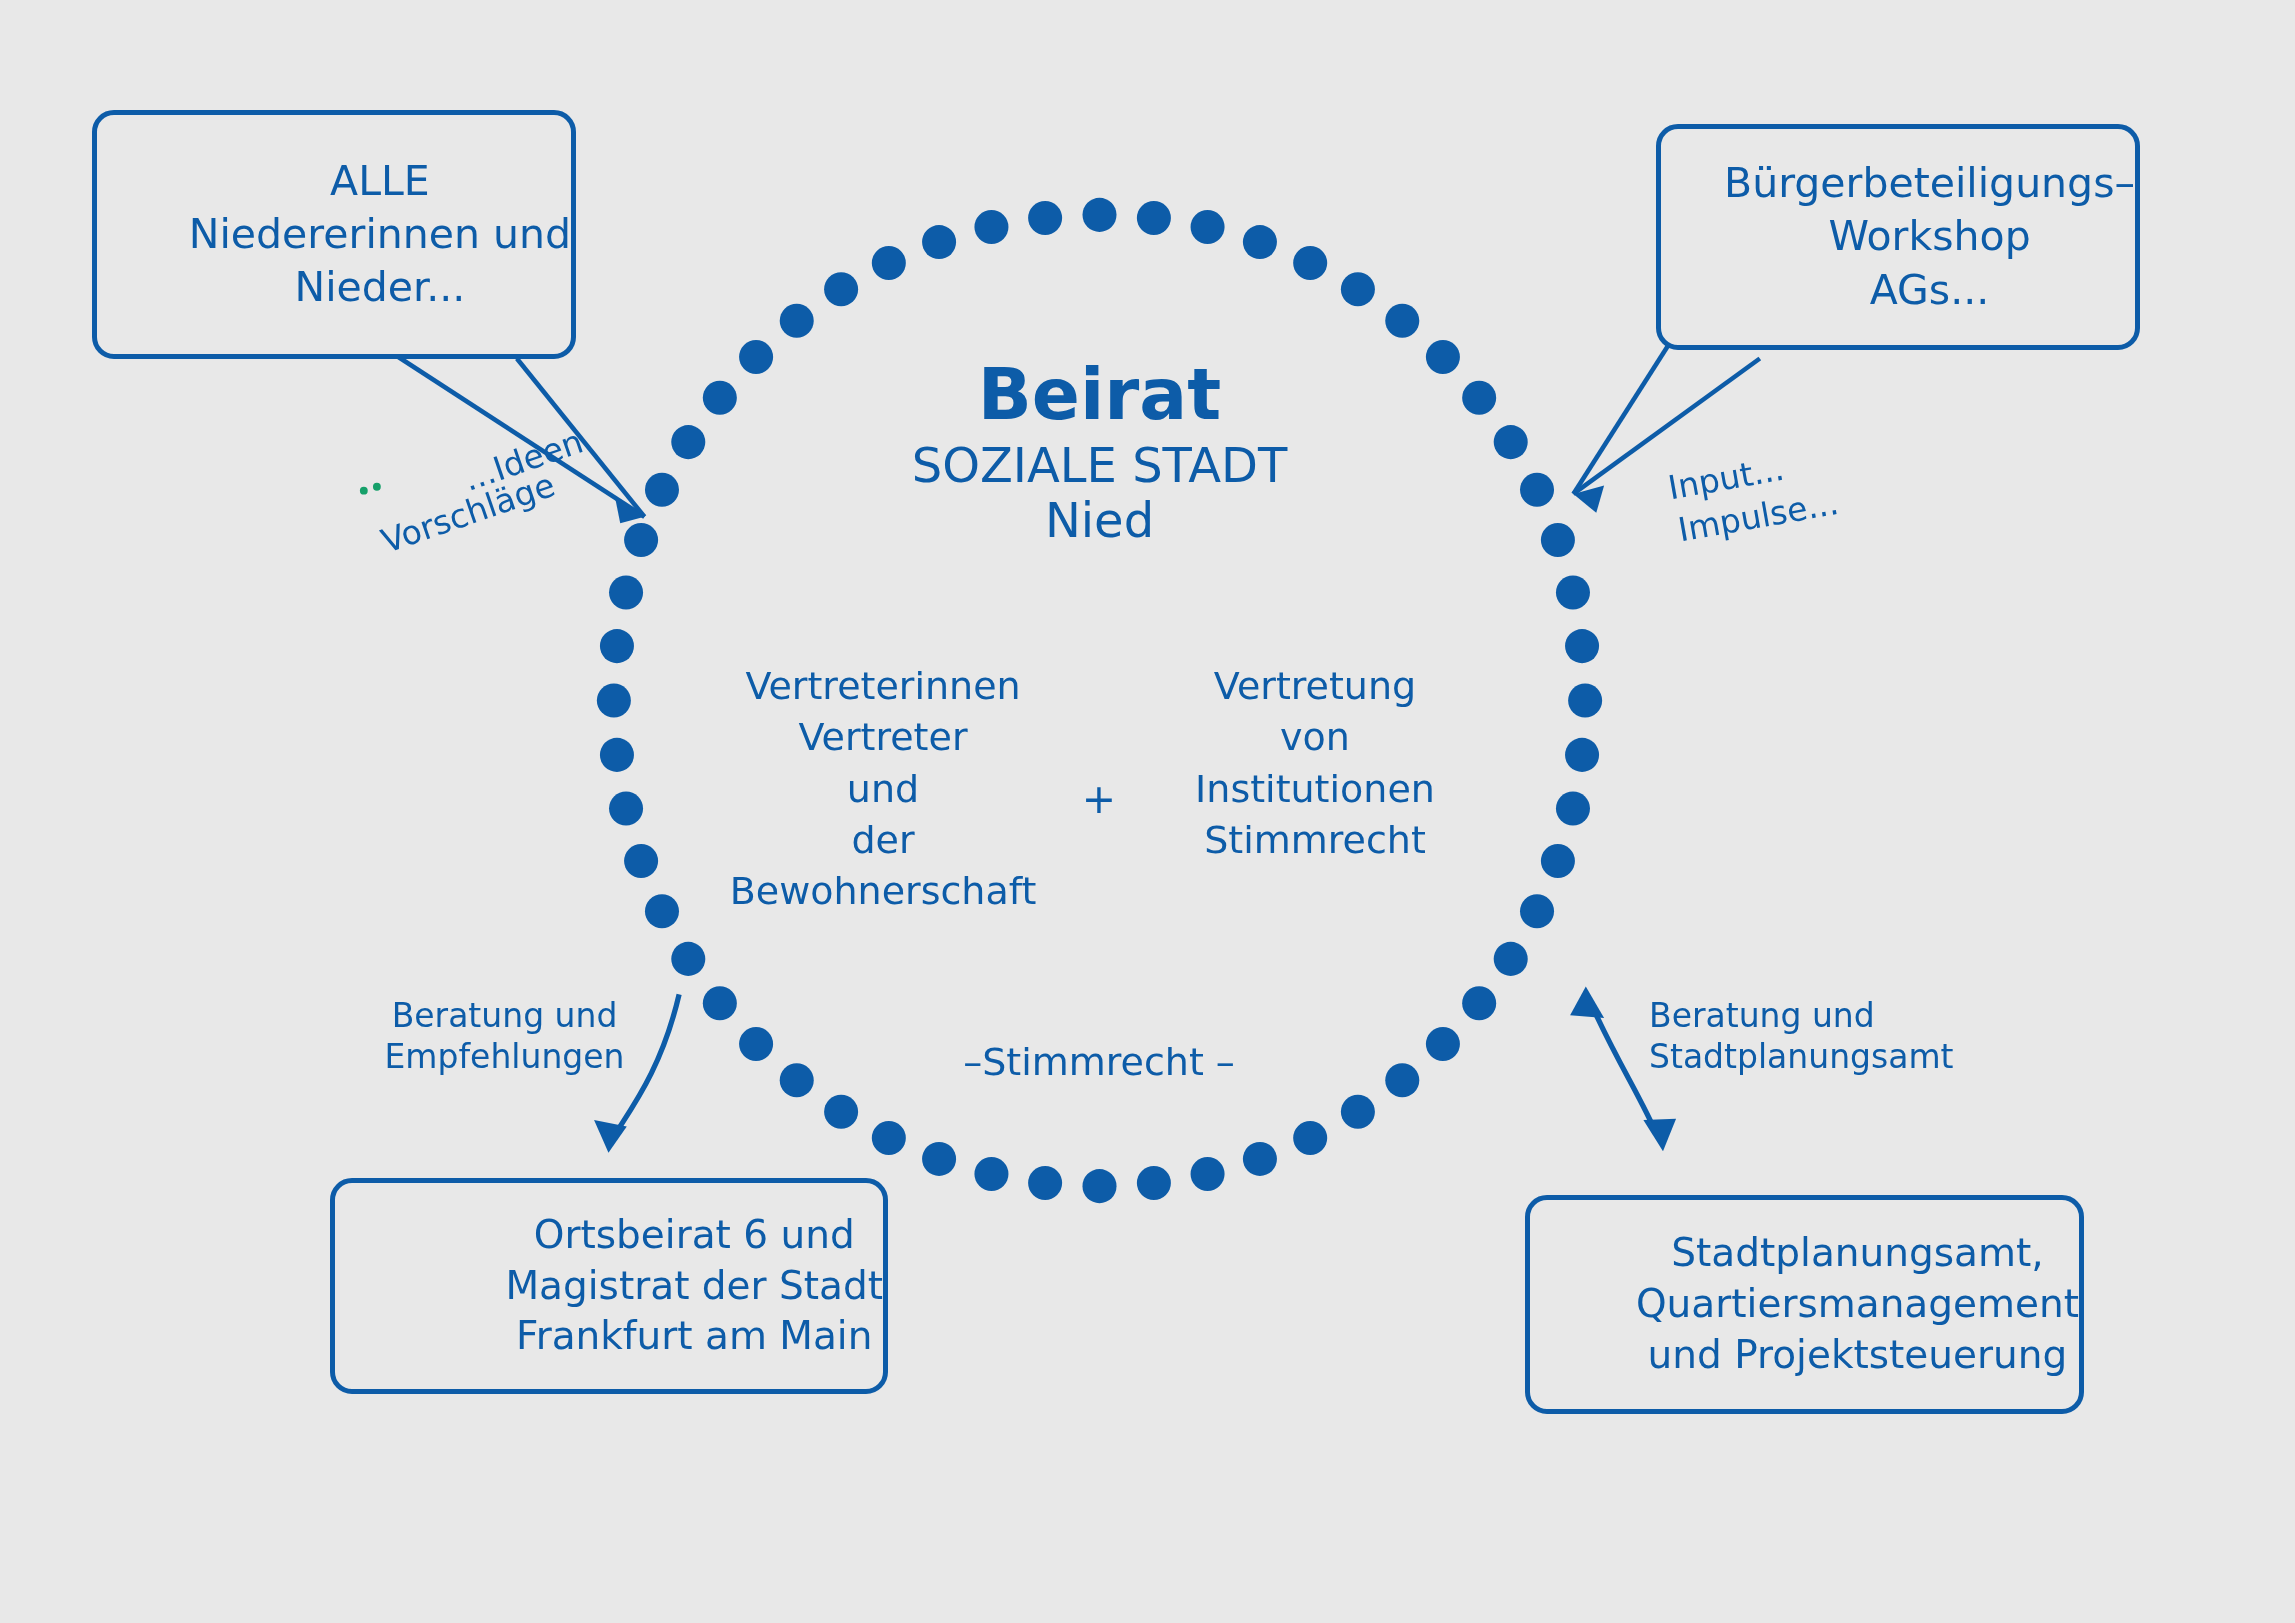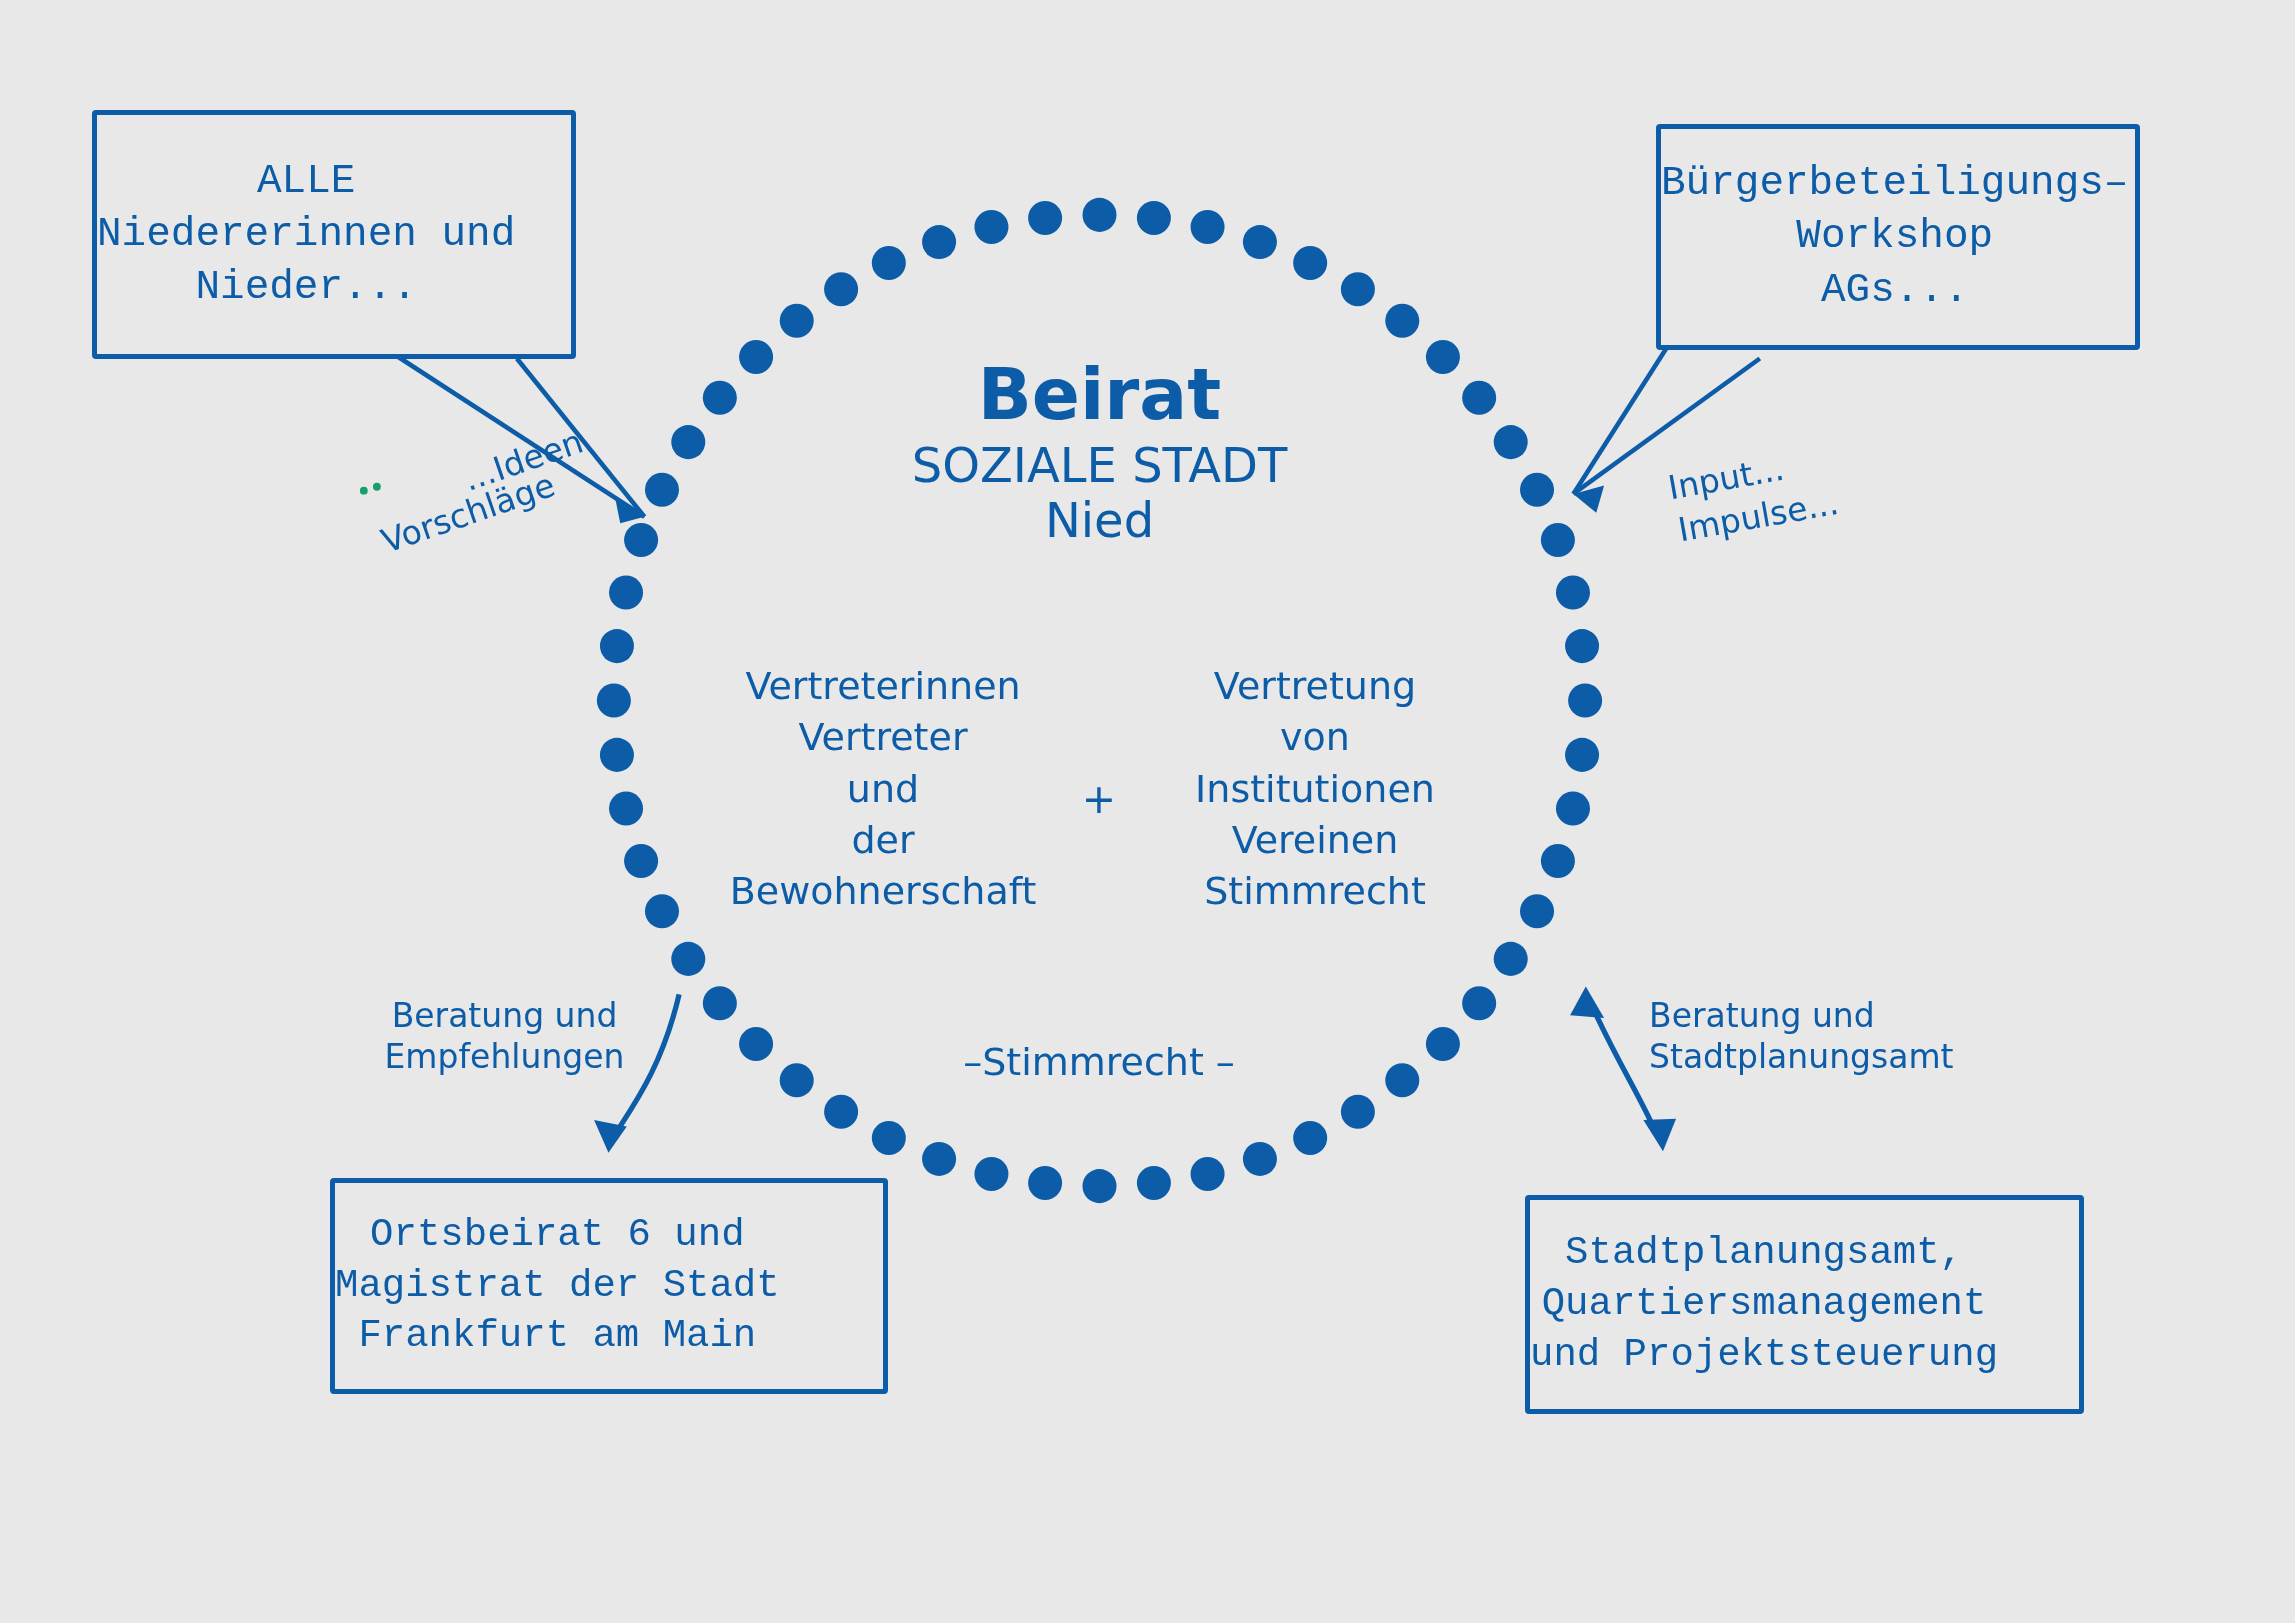--- a/index.html
+++ b/index.html
@@ -88,30 +88,29 @@
     width: 510px;
     text-align: center;
     font-size: 38px;
     color: #0d5ca8;
   }
 
   
   .box {
     position: absolute;
     border: 5.9px solid #0d5ca8;
-    border-radius: 4px;
+    border-radius: 22px;
     background: #e8e8e8;
     color: #0d5ca8;
     box-sizing: border-box;
     display: flex;
     align-items: center;
-    justify-content: flex-start;
+    justify-content: flex-end;
     text-align: center;
     line-height: 1.3;
-    font-family: Liberation Mono, monospace;
   }
   #box-top-left {
     left: 92px; top: 110px;
     width: 484px; height: 249px;
     font-size: 41px;
   }
   #box-top-right {
     left: 1656px; top: 124px;
     width: 484px; height: 226px;
     font-size: 41px;
@@ -281,21 +280,20 @@
       <div>Vertreter</div>
       <div>und</div>
       <div>der</div>
       <div>Bewohnerschaft</div>
     </div>
     <div id="plus">+</div>
     <div class="col">
       <div>Vertretung</div>
       <div>von</div>
       <div>Institutionen</div>
-      <div>Vereinen</div>
       <div>Stimmrecht</div>
     </div>
   </div>
 
   <div id="stimmrecht">–Stimmrecht  –</div>
 
   <div class="box" id="box-top-left">
     <div>
       <div>ALLE</div>
       <div>Niedererinnen und</div>

